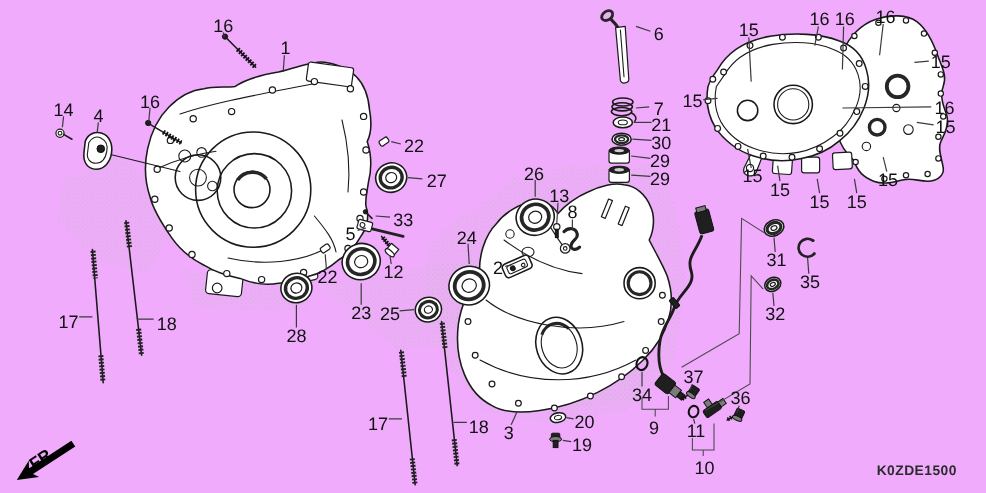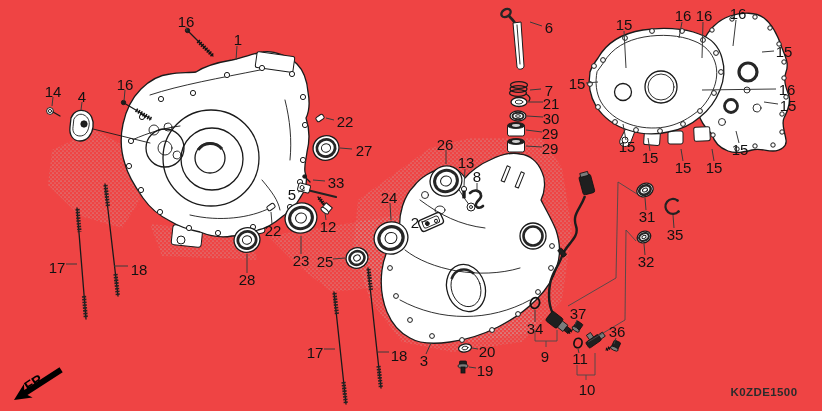--- a/index.html
+++ b/index.html
@@ -1,17 +1,17 @@
 <!DOCTYPE html>
 <html style="--line: #1a1a1a; --leader: #3a3a3a; --text: #111111;"><head>
 <meta charset="utf-8">
 <style>
   :root{ --line:#1a1a1a; --leader:#3a3a3a; --text:#111111; --dot:#bfbfbf; }
   html,body{margin:0;padding:0;background:#fff;}
-  #stage{position:relative;width:822px;height:411px;background:#ef4444;overflow:hidden;}
+  #stage{position:relative;width:822px;height:411px;background:#f0abfc;overflow:hidden;}
   svg{display:block}
   .ln{stroke:var(--line);fill:none;stroke-width:1.3;stroke-linecap:round;stroke-linejoin:round}
   .thin{stroke:var(--line);fill:none;stroke-width:0.9;stroke-linecap:round}
   .fw{fill:#ffffff;stroke:var(--line);stroke-width:1.3;stroke-linejoin:round}
   .fwt{fill:#ffffff;stroke:var(--line);stroke-width:1;stroke-linejoin:round}
   .dark{fill:#1f1f1f;stroke:#111;stroke-width:0.8}
   .mid{fill:#7b7b7b;stroke:#111;stroke-width:0.8}
   .ring{fill:none;stroke:#262626}
   .hole{fill:#fff;stroke:var(--line);stroke-width:1}
   #callout-labels text{font-family:"Liberation Sans",sans-serif;font-size:15px;fill:var(--text);text-anchor:middle}

